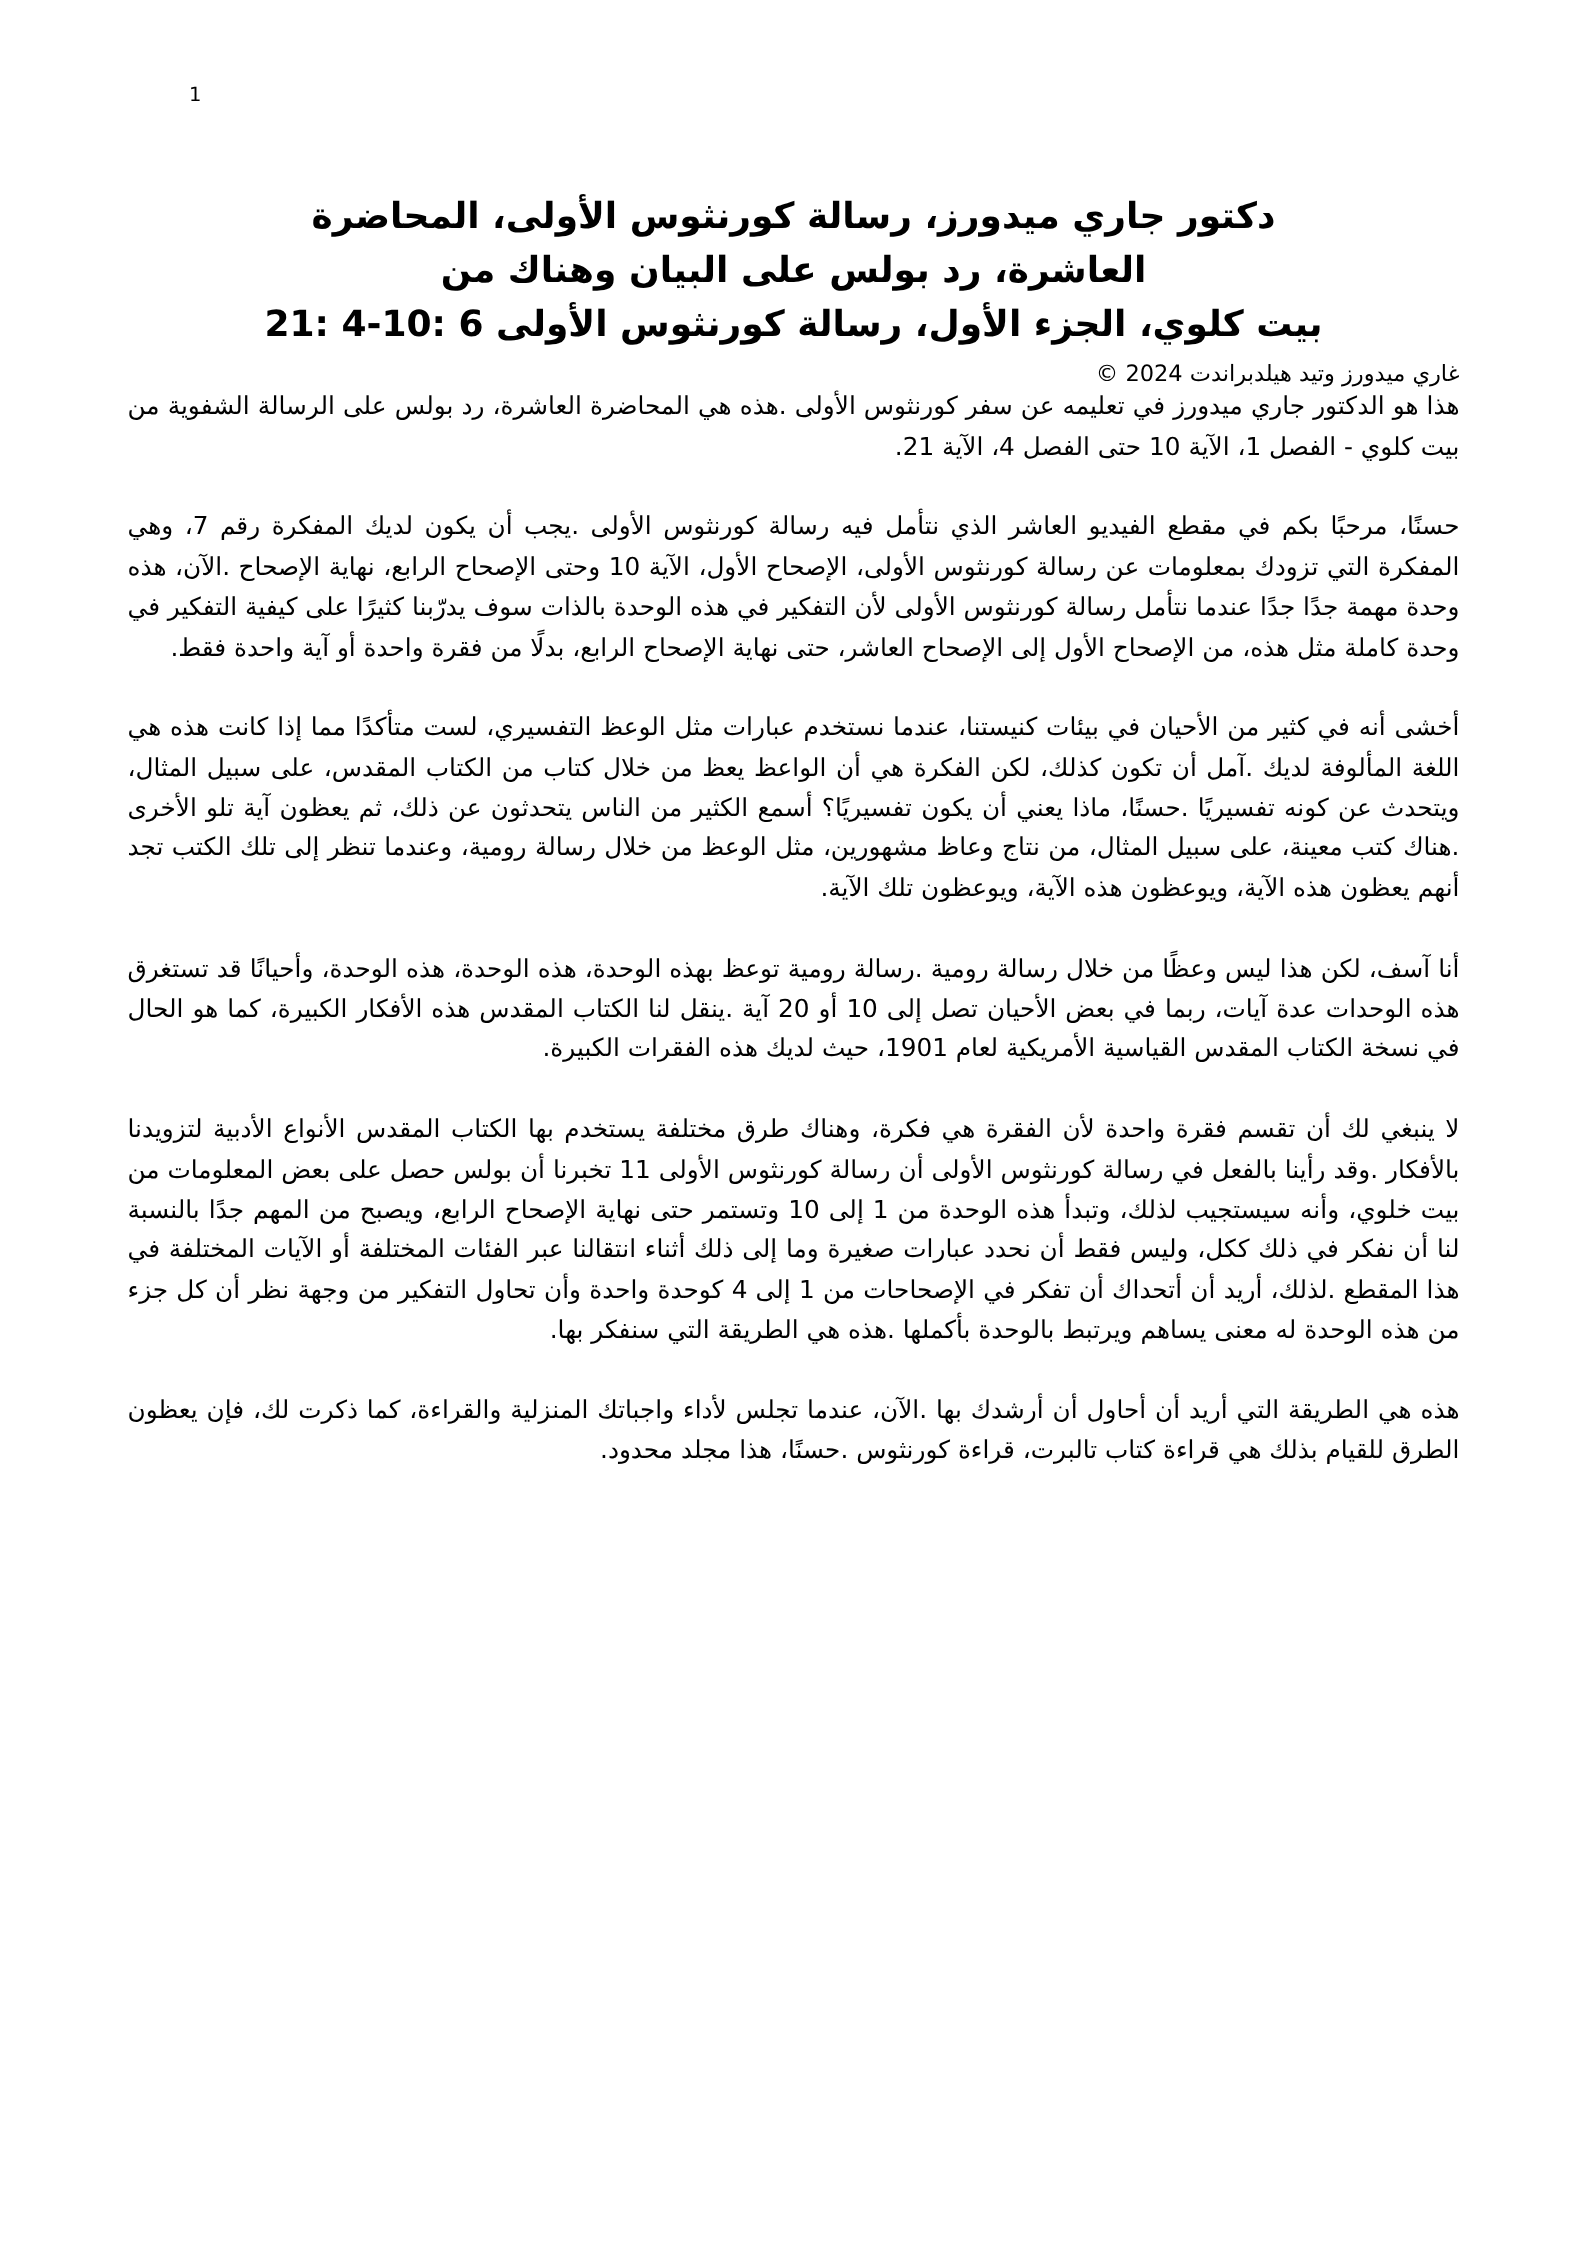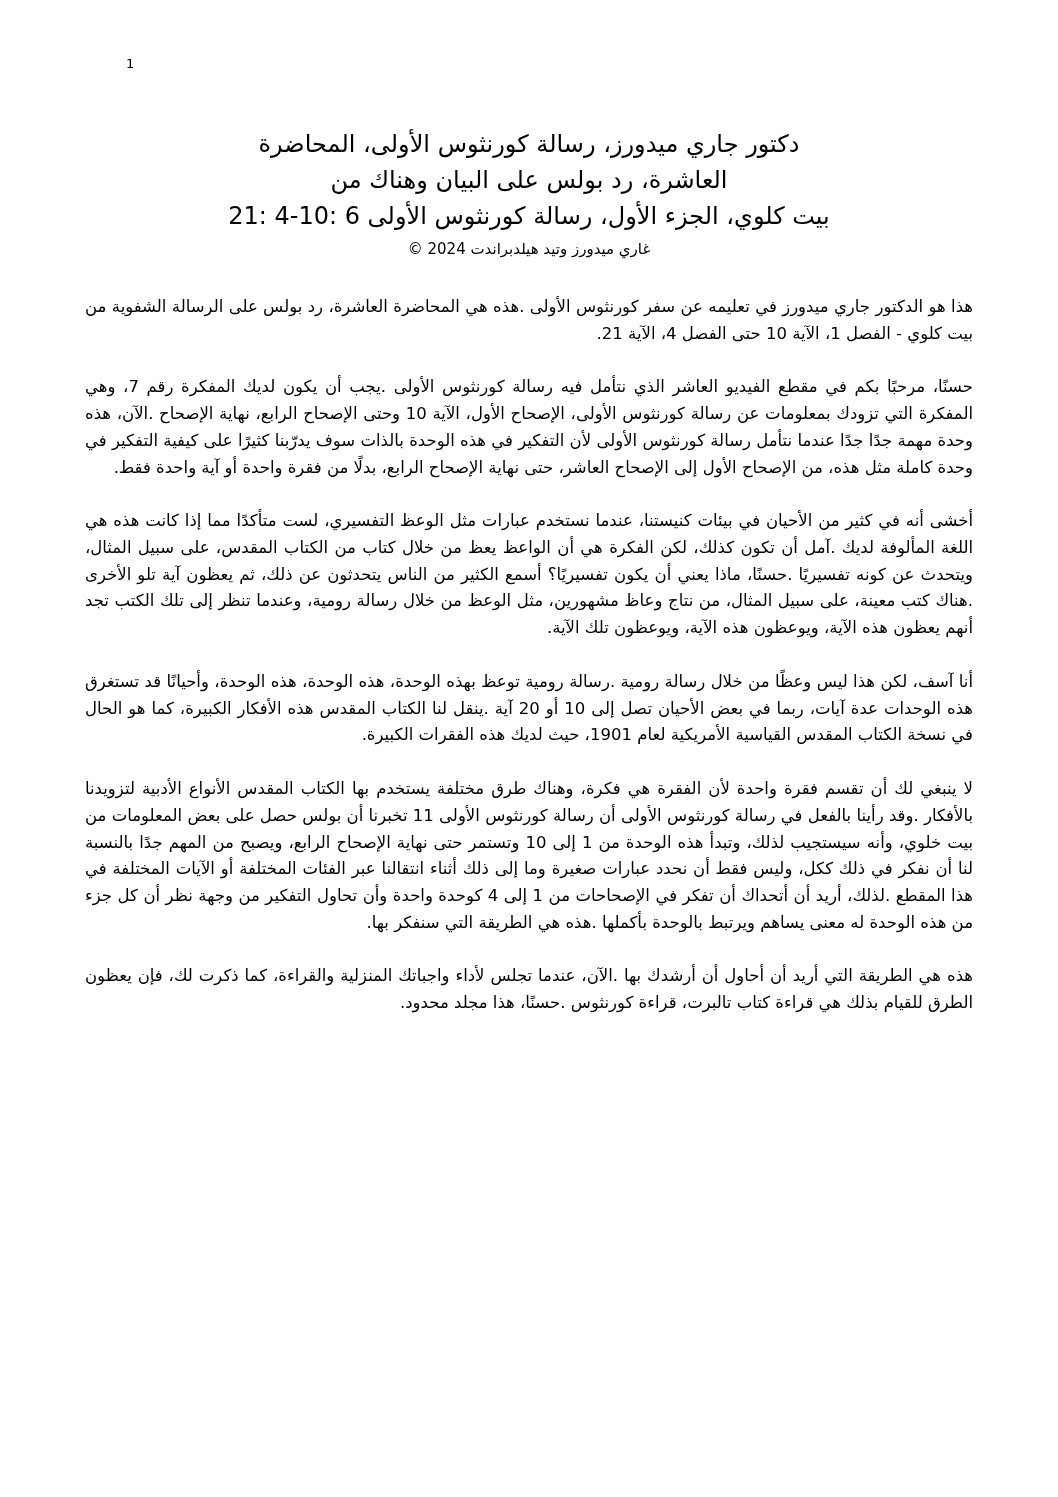--- a/index.html
+++ b/index.html
@@ -27,33 +27,32 @@
   }
   .content {
     position: absolute;
     top: 126px;
     left: 85px;
     right: 85px;
     direction: rtl;
   }
   .doc-title {
     text-align: center;
-    font-weight: 400;
+    font-weight: 700;
     font-size: 24px;
     line-height: 1.5;
     color: #000000;
   }
   .byline {
-    text-align: center;
+    text-align: right;
     font-size: 15px;
     margin-top: 6px;
     color: #000000;
   }
   .doc-body {
-    margin-top: 36px;
     font-size: 16.5px;
     line-height: 1.62;
     text-align: justify;
     text-justify: inter-word;
     color: #000000;
   }
   .doc-body p {
     margin: 0 0 27px 0;
   }
   .doc-body p:last-child {

